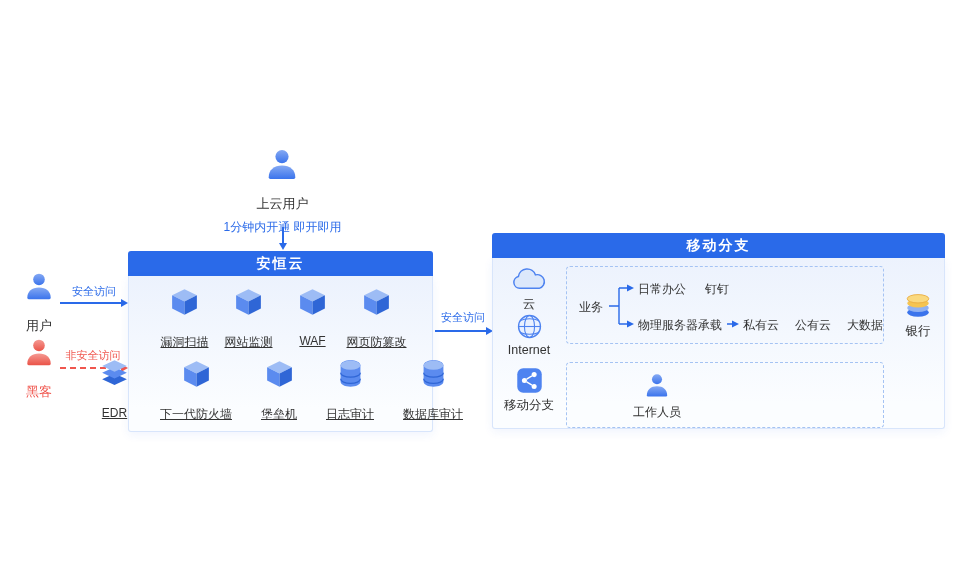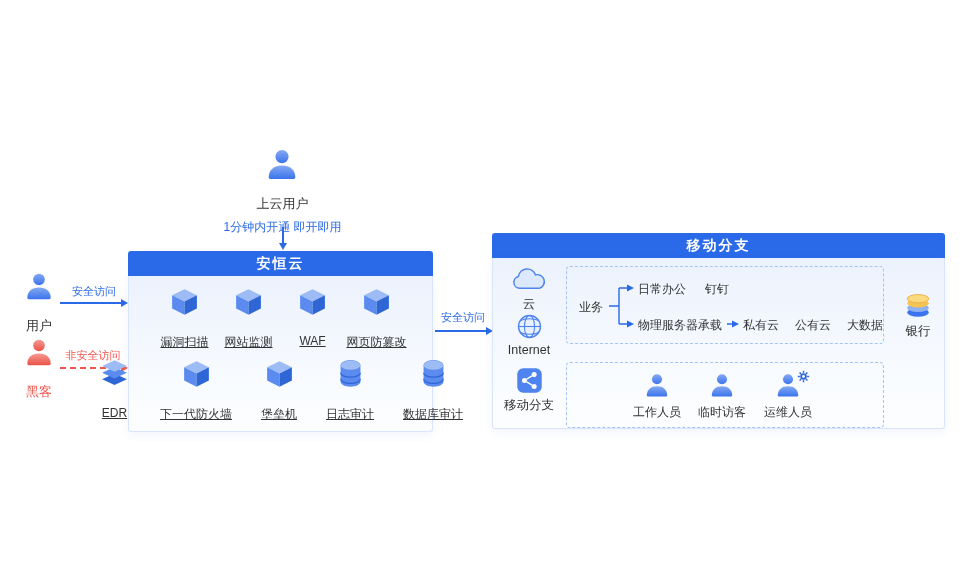--- a/index.html
+++ b/index.html
@@ -260,35 +260,20 @@
         <div class="flow-text" style="left:280px;top:50px">大数据</div>
       </div>
 
       <div class="dash-box" style="left:73px;top:104px;width:318px;height:66px">
         <div class="person-item" style="left:59px;top:9px">
           <svg class="p-icon">
               <use href="#sym-person" fill="url(#gradBlue)"></use>
             </svg>
           <div class="p-label">工作人员</div>
         </div>
-        <div class="person-item" style="left:124px;top:9px">
-          <svg class="p-icon">
-              <use href="#sym-person" fill="url(#gradBlue)"></use>
-            </svg>
-          <div class="p-label">临时访客</div>
-        </div>
-        <div class="person-item" style="left:190px;top:9px">
-          <svg class="p-icon">
-              <use href="#sym-person" fill="url(#gradBlue)"></use>
-            </svg>
-          <svg class="abs" style="left:40px;top:-2px;width:13px;height:13px">
-              <use href="#sym-gear"></use>
-            </svg>
-          <div class="p-label">运维人员</div>
-        </div>
       </div>
 
       <div class="ep" style="left:397px;top:33px">
         <svg style="width:30px;height:28px">
             <use href="#sym-coins"></use>
           </svg>
         <div class="ep-label">银行</div>
       </div>
 
     </div>

